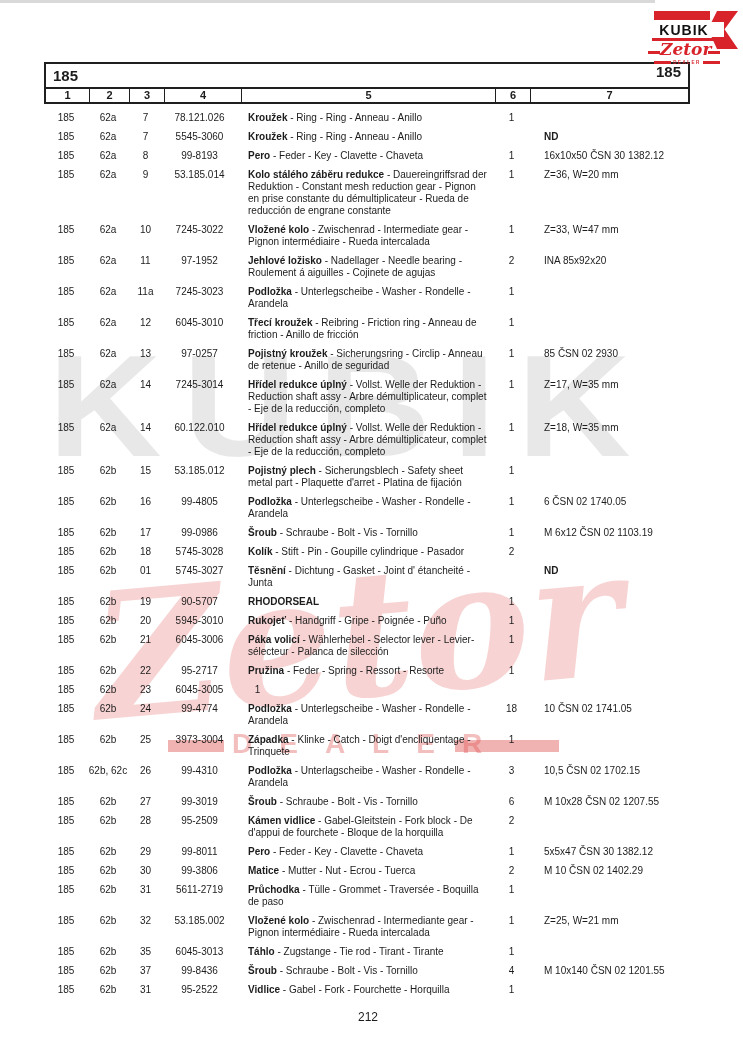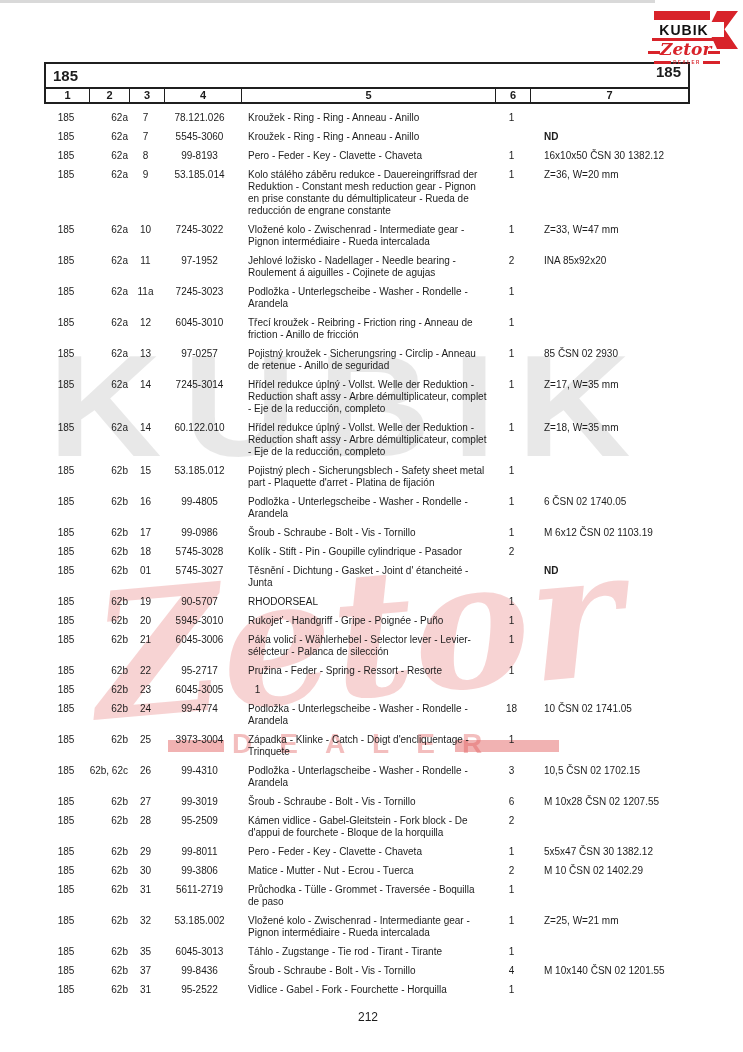--- a/index.html
+++ b/index.html
@@ -65,27 +65,27 @@
     font-size:11px; font-weight:700; text-align:center; line-height:13px;
   }
   .cols-row .hc:last-child { border-right:none; }
   .w1{width:44px}.w2{width:40px}.w3{width:35px}.w4{width:77px}.w5{width:254px}.w6{width:35px}.w7{flex:1}
 
   
   .tbody { position:absolute; left:44px; top:112px; width:648px; }
   .row { display:flex; align-items:flex-start; margin-bottom:7px; font-size:10px; line-height:12px; }
   .c { box-sizing:border-box; }
   .c1 { width:44px; text-align:center; }
-  .c2 { width:40px; text-align:right; }
+  .c2 { width:40px; text-align:center; }
   .c3 { width:35px; text-align:center; }
   .c4 { width:77px; text-align:center; padding-right:4px; }
   .c5 { width:254px; padding-left:8px; padding-right:6px; }
   .c6 { width:35px; text-align:center; }
   .c7 { flex:1; padding-left:15px; }
-  .c5 b { font-weight:400;margin-top:12px; }
+  .c5 b { font-weight:700;margin-top:12px; }
   .c7, .c4 { white-space:normal; }
   .note-bold { font-weight:700; }
 
   .page-num-bottom {
     position:absolute; left:44px; top:1010px; width:648px;
     text-align:center; font-size:12px; z-index:1;
   }
 </style>
 </head>
 <body>

